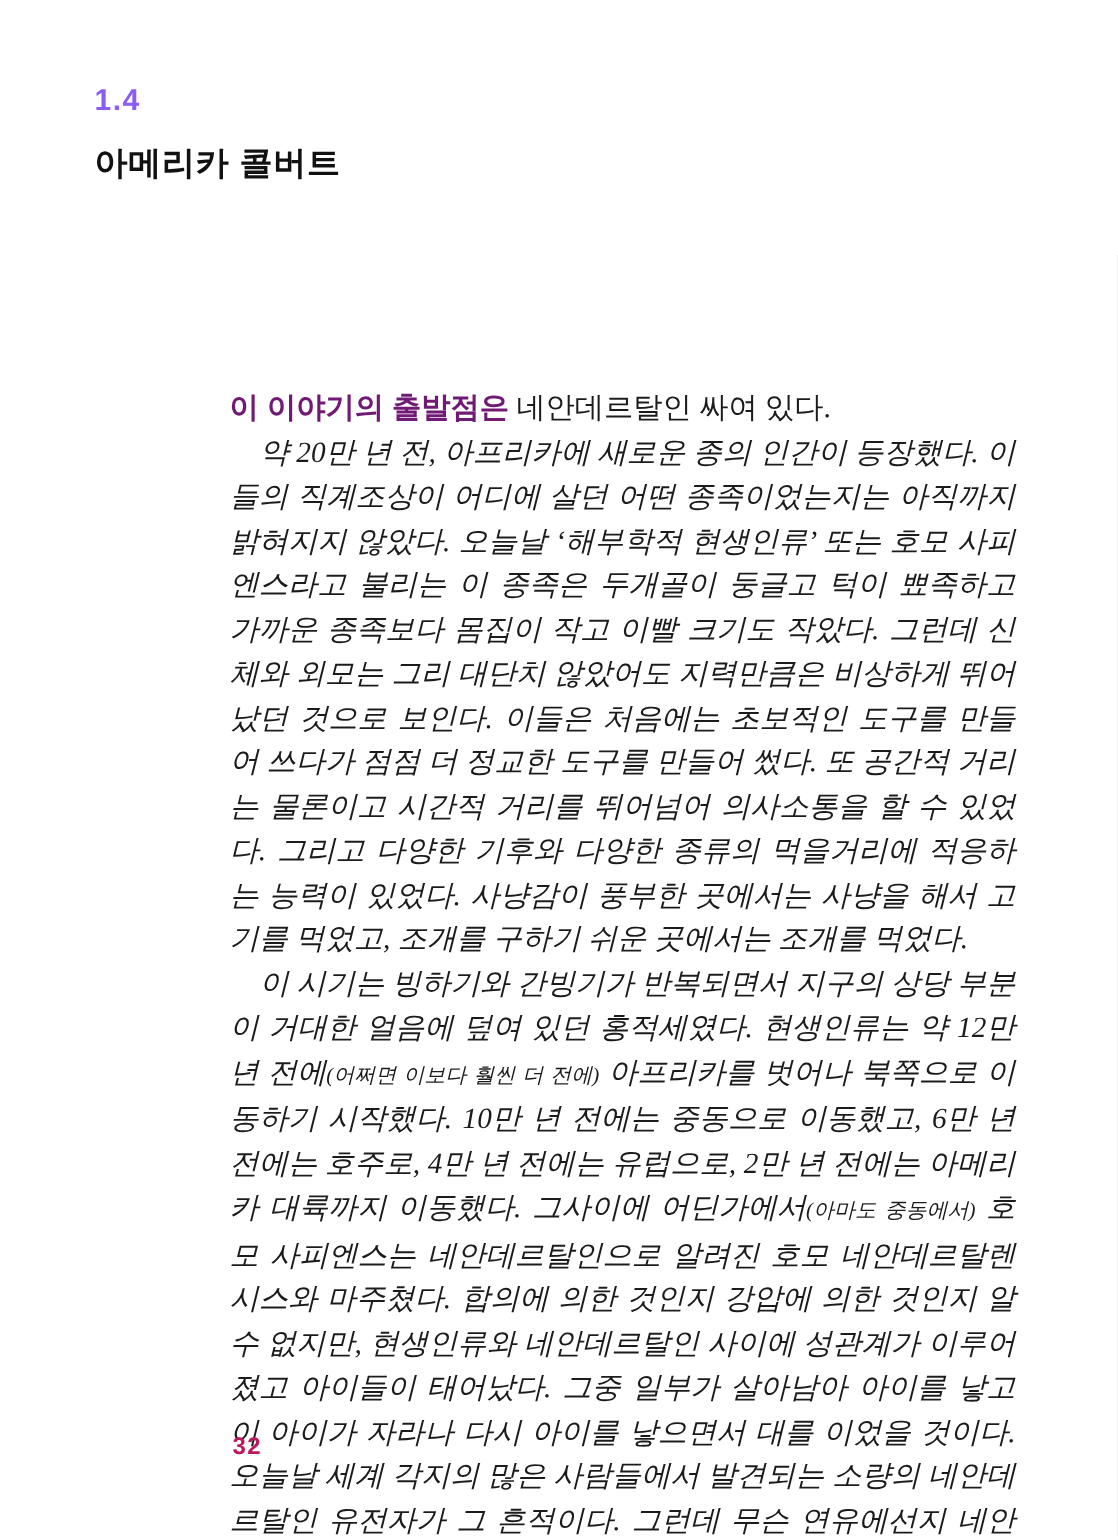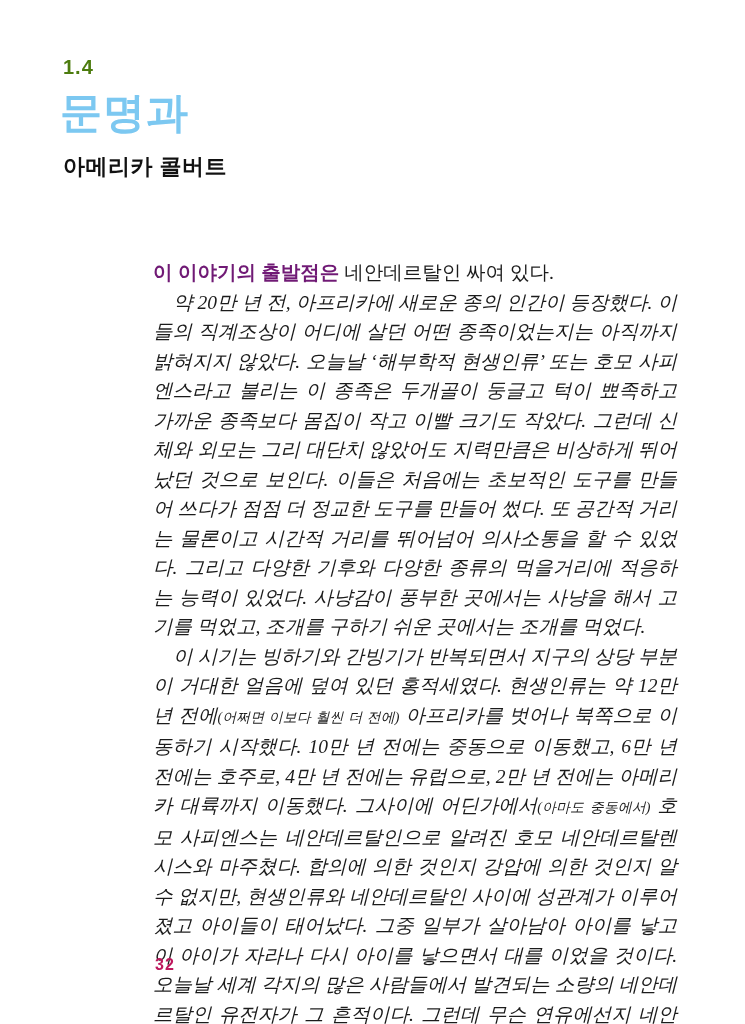--- a/index.html
+++ b/index.html
@@ -15,21 +15,21 @@
   }
   .header {
     position: absolute;
     left: 60px;
     top: 56px;
     font-family: "Liberation Sans", sans-serif;
   }
   .section-number {
     font-size: 20px;
     font-weight: bold;
-    color: #4d7c0f;
+    color: #8b5cf6;
     letter-spacing: 1px;
     margin-left: 3px;
   }
   .chapter-title {
     margin-top: 10px;
     font-size: 42px;
     line-height: 48px;
     font-weight: bold;
     letter-spacing: 1px;
   }
@@ -70,21 +70,20 @@
   }
 </style>
 </head>
 <body>
 
 <div class="page">
 
   <div class="header">
     <div class="section-number">1.4</div>
     <div class="chapter-title accent" style="color: rgb(124, 200, 241);">
-      <div>문명과</div>
     </div>
     <div class="author">아메리카 콜버트</div>
   </div>
 
   <div class="body-text">
     <p><span class="lead">이 이야기의 출발점은</span><span> 네안데르탈인 싸여 있다.</span></p>
 
     <p class="indented"><span>약 20만 년 전, 아프리카에 새로운 종의 인간이 등장했다. 이들의 직계조상이 어디에 살던 어떤 종족이었는지는 아직까지 밝혀지지 않았다. 오늘날 ‘해부학적 현생인류’ 또는 호모 사피엔스라고 불리는 이 종족은 두개골이 둥글고 턱이 뾰족하고 가까운 종족보다 몸집이 작고 이빨 크기도 작았다. 그런데 신체와 외모는 그리 대단치 않았어도 지력만큼은 비상하게 뛰어났던 것으로 보인다. 이들은 처음에는 초보적인 도구를 만들어 쓰다가 점점 더 정교한 도구를 만들어 썼다. 또 공간적 거리는 물론이고 시간적 거리를 뛰어넘어 의사소통을 할 수 있었다. 그리고 다양한 기후와 다양한 종류의 먹을거리에 적응하는 능력이 있었다. 사냥감이 풍부한 곳에서는 사냥을 해서 고기를 먹었고, 조개를 구하기 쉬운 곳에서는 조개를 먹었다.</span></p>
 
     <p class="indented"><span>이 시기는 빙하기와 간빙기가 반복되면서 지구의 상당 부분이 거대한 얼음에 덮여 있던 홍적세였다. 현생인류는 약 12만 년 전에</span><span class="small-run">(어쩌면 이보다 훨씬 더 전에)</span><span> 아프리카를 벗어나 북쪽으로 이동하기 시작했다. 10만 년 전에는 중동으로 이동했고, 6만 년 전에는 호주로, 4만 년 전에는 유럽으로, 2만 년 전에는 아메리카 대륙까지 이동했다. 그사이에 어딘가에서</span><span class="small-run">(아마도 중동에서)</span><span> 호모 사피엔스는 네안데르탈인으로 알려진 호모 네안데르탈렌시스와 마주쳤다. 합의에 의한 것인지 강압에 의한 것인지 알 수 없지만, 현생인류와 네안데르탈인 사이에 성관계가 이루어졌고 아이들이 태어났다. 그중 일부가 살아남아 아이를 낳고 이 아이가 자라나 다시 아이를 낳으면서 대를 이었을 것이다. 오늘날 세계 각지의 많은 사람들에서 발견되는 소량의 네안데르탈인 유전자가 그 흔적이다. 그런데 무슨 연유에선지 네안데르탈인이 자취를 감췄다. 현생인류가 의도적</span></p>

